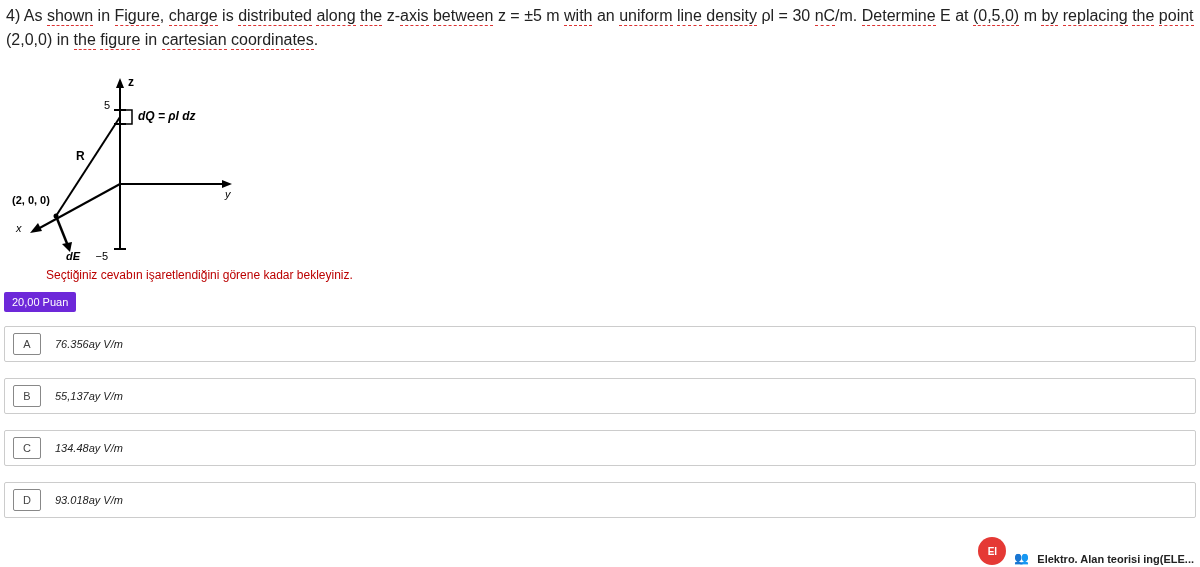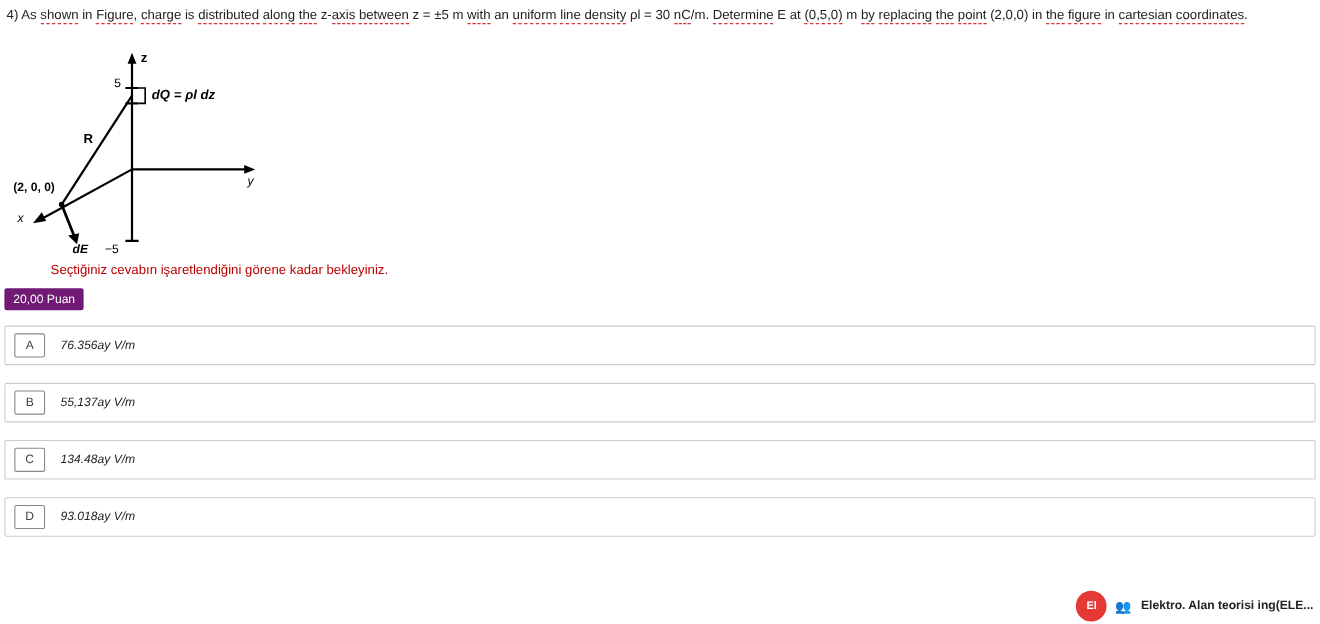--- a/index.html
+++ b/index.html
@@ -9,40 +9,40 @@
     color: #222;
     background: #fff;
     width: 1200px;
     height: 567px;
     overflow: hidden;
     position: relative;
   }
   .question-text {
     padding: 4px 6px 2px 6px;
     line-height: 1.5;
-    font-size: 12px;
+    font-size: 16px;
   }
   .underline-dashed {
     border-bottom: 1px dashed #d33;
     padding-bottom: 1px;
   }
   .figure-area {
     padding: 10px 10px 10px 10px;
     width: 260px;
     height: 210px;
   }
   .instruction {
     color: #b00;
     font-size: 12px;
     padding: 4px 0 10px 0;
     margin-left: 46px;
   }
   .badge {
     display: inline-block;
-    background: #701a75;
+    background: #6d28d9;
     color: #fff;
     font-size: 11px;
     padding: 4px 8px;
     border-radius: 2px;
     margin: 0 12px 14px 4px;
   }
   .options {
     padding: 0 4px;
   }
   .option-row {
@@ -70,21 +70,21 @@
   .opt-text {
     font-size: 11px;
     color: #222;
     font-style: italic;
   }
   .footer-box {
     position: absolute;
     right: 6px;
     bottom: 2px;
     display: flex;
-    align-items: center;
+    align-items: flex-end;
     gap: 8px;
     font-size: 11px;
     font-weight: bold;
     color: #222;
   }
   .footer-avatar {
     width: 28px;
     height: 28px;
     border-radius: 50%;
     background: #e53935;

